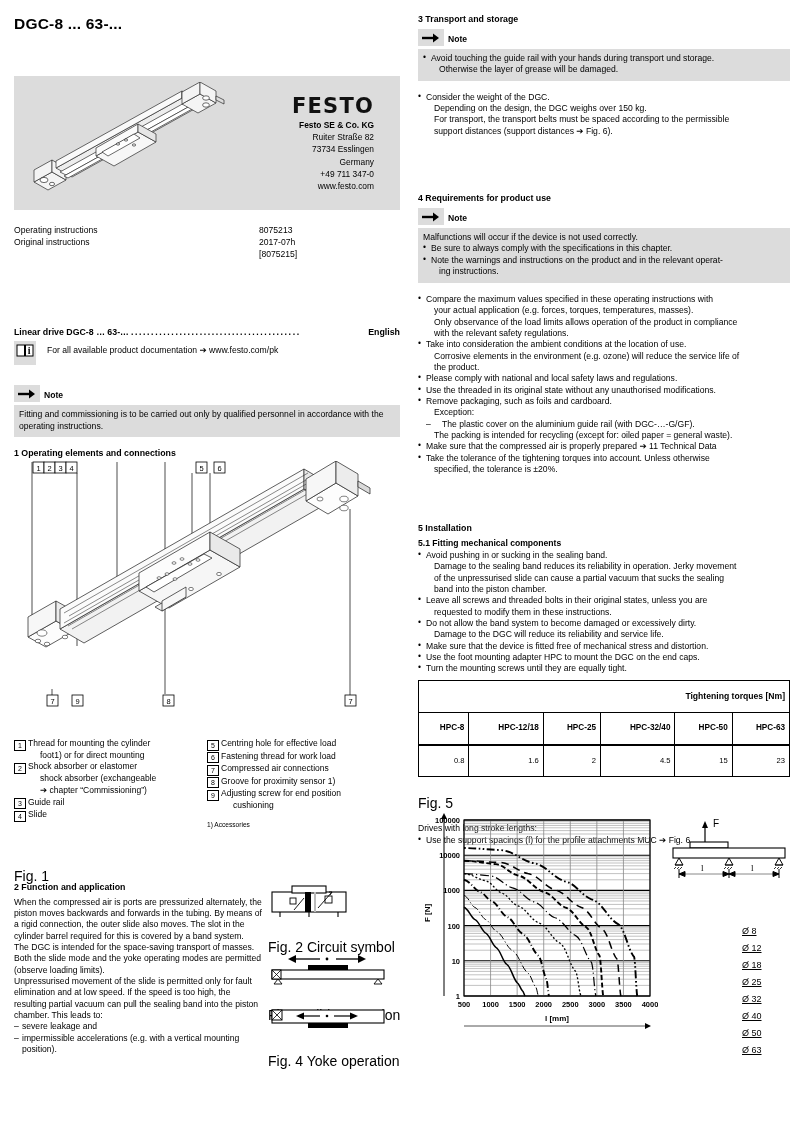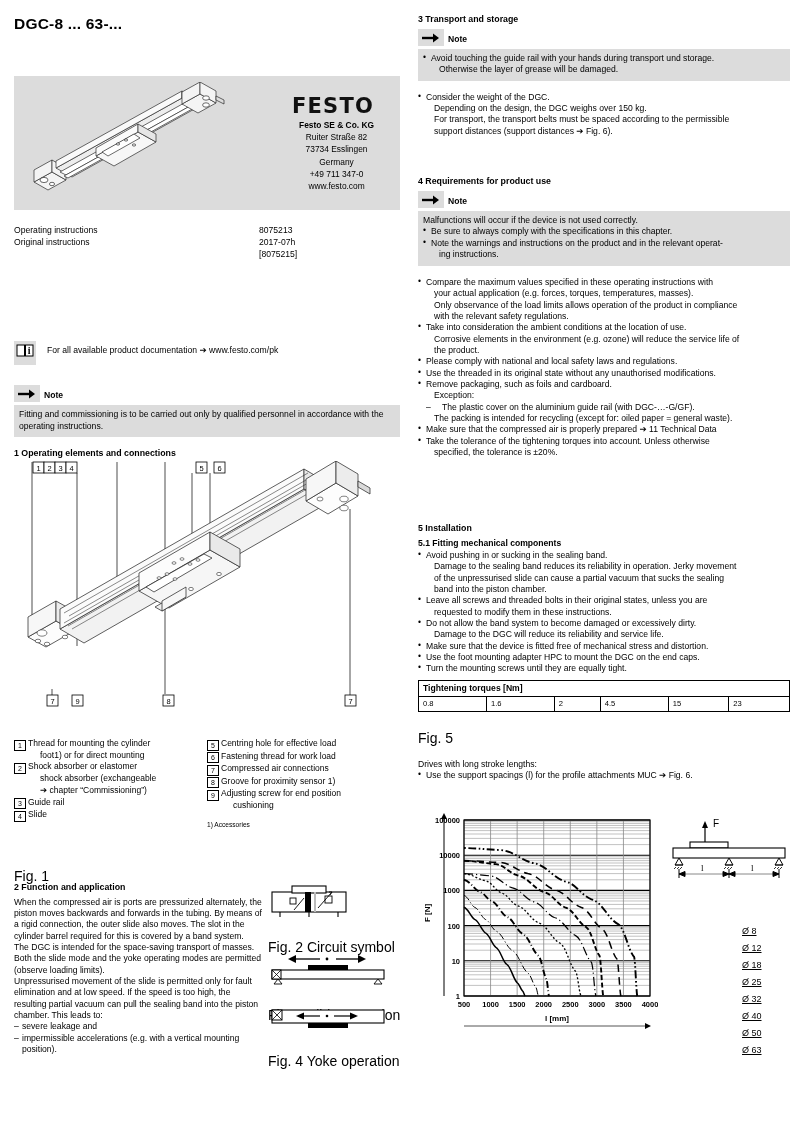--- a/index.html
+++ b/index.html
@@ -26,21 +26,21 @@
     background:#dcdcdc;
   }
   .festo-logo{
     position:absolute;right:26px;top:17px;
     font-family:"DejaVu Sans", sans-serif;
     font-weight:bold;font-size:21px;letter-spacing:1.2px;
     color:#111;
   }
   .addr{
     position:absolute;right:26px;top:43px;
-    font-size:8.4px;line-height:1.45;text-align:center;
+    font-size:8.4px;line-height:1.45;text-align:right;
   }
   .addr .b{font-weight:bold;}
 
   
   .hero-draw{position:absolute;left:8px;top:6px;width:210px;height:122px;}
 
   
   .docinfo{position:absolute;left:14px;top:224px;width:386px;font-size:8.6px;line-height:1.42;}
   .docinfo .row{display:flex;}
   .docinfo .lbl{width:245px;}
@@ -75,21 +75,21 @@
     margin-right:2px;flex:0 0 auto;padding:0 1px;margin-top:1.5px;
   }
   .kitem .ktxt{flex:1 1 auto;}
   .indent{padding-left:12px;display:block;}
 
   
   .fcap{font-size:14px;margin-top:17px;}
 
   
   table.tt{border-collapse:collapse;width:100%;font-size:8.2px;}
-  table.tt td,table.tt th{border:1px solid #000;padding:2px 4px;text-align:left;}
+  table.tt td,table.tt th{border:1px solid #000;padding:10px 4px;text-align:right;}
   table.tt .thead td{font-weight:bold;border-bottom:2px solid #000;}
   table.tt .ttitle td{font-weight:bold;font-size:8.6px;border-bottom:1px solid #000;}
   table.tt tr.vals td{font-size:7.6px;}
   table.tt{border:1.6px solid #000;}
 
   
   ul.b{margin:0;padding:0;list-style:none;}
   ul.b>li{position:relative;padding-left:8px;margin:0;}
   ul.b>li:before{content:"•";position:absolute;left:0;top:-1px;}
   .sub2{padding-left:8px;display:block;}
@@ -162,20 +162,25 @@
     <div class="row">
         <span class="lbl">Original instructions</span>
         <span>2017-07h</span>
       </div>
     <div class="row">
         <span class="lbl"></span>
         <span>[8075215]</span>
       </div>
   </div>
 
+  <div class="titleline">
+    <span>Linear drive DGC-8 … 63-…</span>
+    <span class="dots">..........................................</span>
+    <span>English</span>
+  </div>
 
   <div class="book-row">
     <span class="book-ic">
       <svg width="22" height="24" viewBox="0 0 22 24">
         <rect x="3" y="4" width="7.5" height="11" fill="#fff" stroke="#000" stroke-width="1"></rect>
         <rect x="11.5" y="4" width="7.5" height="11" fill="#fff" stroke="#000" stroke-width="1"></rect>
         <text x="15.2" y="13.4" font-family="Liberation Serif, serif" font-size="10" font-weight="bold" text-anchor="middle">i</text>
       </svg>
     </span>
     <span class="txt">For all available product documentation ➔ www.festo.com/pk</span>
@@ -411,21 +416,21 @@
     <ul class="b" style="margin-top:11px;">
       <li>
         <span>Consider the weight of the DGC.</span>
         <span class="sub2">Depending on the design, the DGC weighs over 150 kg.</span>
         <span class="sub2">For transport, the transport belts must be spaced according to the permissible</span>
         <span class="sub2">support distances (support distances ➔ Fig. 6).</span>
       </li>
     </ul>
   </div>
 
-  <div style="position:absolute;left:418px;top:176px;width:372px;">
+  <div style="position:absolute;left:418px;top:193px;width:372px;">
     <div class="sec">4 Requirements for product use</div>
     <div class="note-row" style="margin-top:2px;">
       <span class="arrow-ic">
         <svg width="26" height="17" viewBox="0 0 26 17">
           <path d="M4 9 H17" stroke="#000" stroke-width="2.4" fill="none"></path>
           <path d="M15 4.5 L21 9 L15 13.5 Z" fill="#000"></path>
         </svg>
       </span>
       <span class="note-lbl">Note</span>
     </div>
@@ -490,20 +495,28 @@
       <li>Make sure that the device is fitted free of mechanical stress and distortion.</li>
       <li>Use the foot mounting adapter HPC to mount the DGC on the end caps.</li>
       <li>Turn the mounting screws until they are equally tight.</li>
     </ul>
 
     <table class="tt" style="margin-top:5px;">
       <tbody>
           <tr class="ttitle">
             <td colspan="6">Tightening torques [Nm]</td>
           </tr>
+      <tr class="thead">
+        <td>HPC-8</td>
+        <td>HPC-12/18</td>
+        <td>HPC-25</td>
+        <td>HPC-32/40</td>
+        <td>HPC-50</td>
+        <td>HPC-63</td>
+      </tr>
       <tr class="vals">
         <td>0.8</td>
         <td>1.6</td>
         <td>2</td>
         <td>4.5</td>
         <td>15</td>
         <td>23</td>
       </tr>
     </tbody>
       </table>

